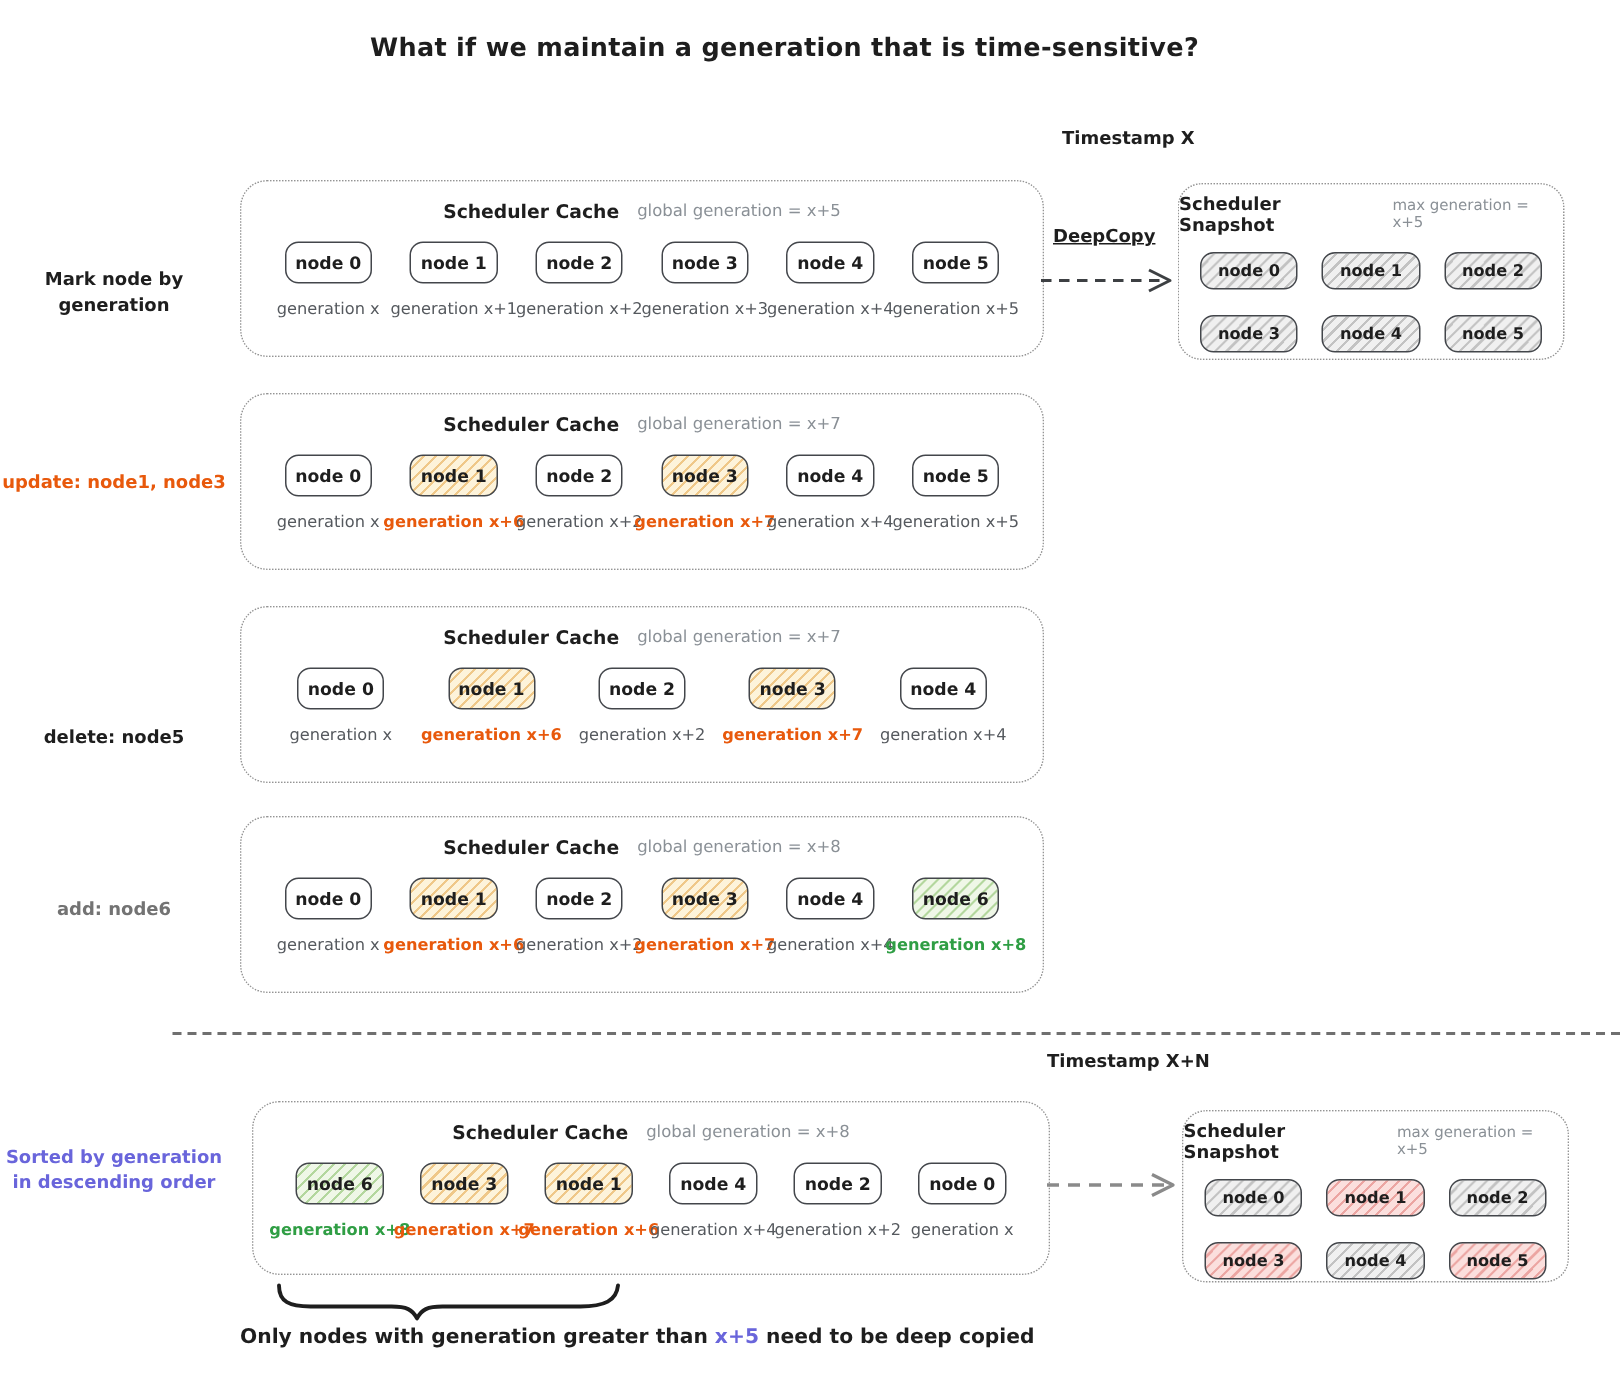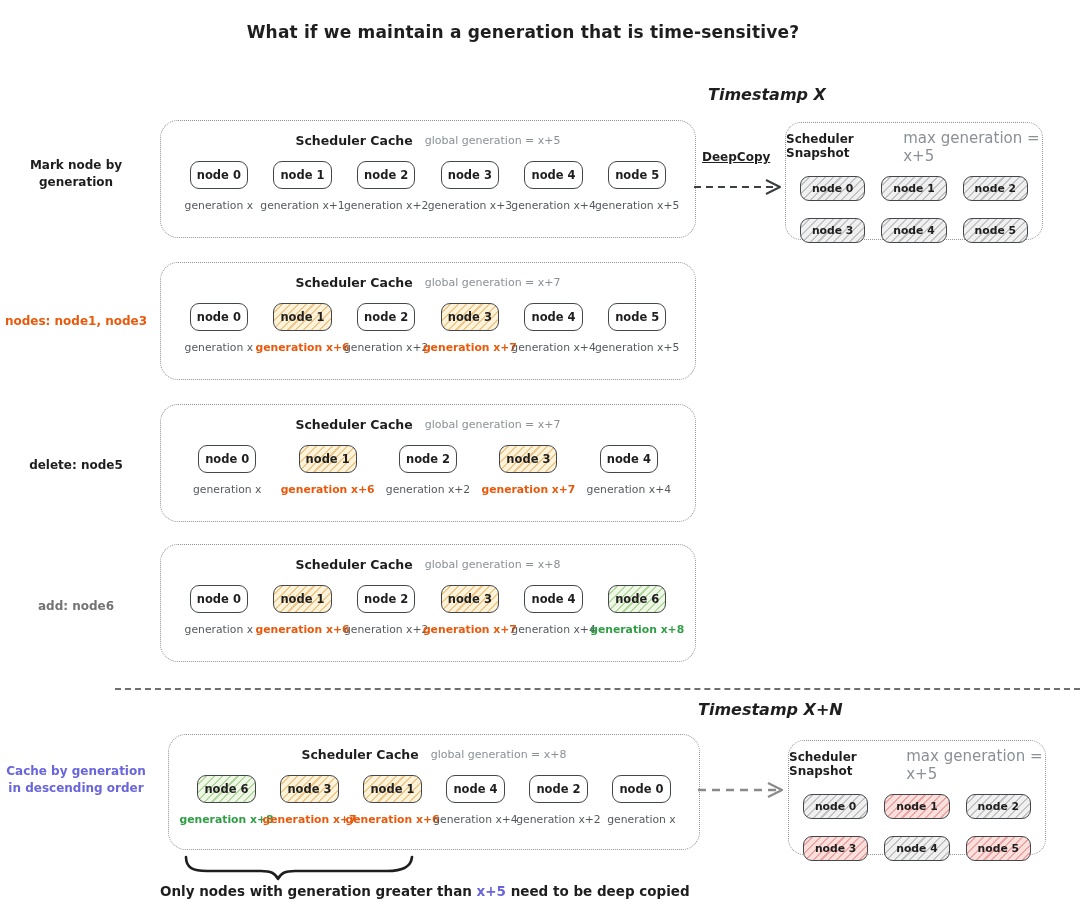--- a/index.html
+++ b/index.html
@@ -2,29 +2,29 @@
 <html><head>
 <meta charset="utf-8">
 <style>
   html,body{margin:0;padding:0;background:#ffffff;}
   .canvas{position:relative;width:1080px;height:922px;background:#fff;overflow:hidden;
           font-family:"DejaVu Sans", sans-serif;color:#1e1e1e;}
 
   .title{position:absolute;top:22px;left:0;width:1046px;text-align:center;
          font-size:17px;font-weight:700;letter-spacing:.2px;}
 
-  .ts{position:absolute;font-size:16px;font-weight:700;color:#1e1e1e;font-style:italic;}
+  .ts{position:absolute;font-size:12px;font-weight:700;color:#1e1e1e;}
   .ts-top{left:708px;top:85px;}
   .ts-bottom{left:698px;top:700px;}
 
   .row-label{position:absolute;left:0;width:152px;text-align:center;font-size:12px;
              font-weight:600;white-space:pre-line;line-height:1.45;}
   .lbl-black{color:#1e1e1e;} .lbl-orange{color:#e8590c;}
   .lbl-green{color:#737373;} .lbl-violet{color:#6965db;}
-  .rl0{top:157px;} .rl1{top:313px;} .rl2{top:457px;} .rl3{top:598px;} .rl4{top:763px;}
+  .rl0{top:178px;} .rl1{top:313px;} .rl2{top:483px;} .rl3{top:598px;} .rl4{top:763px;}
 
   .cache-box{position:absolute;left:160px;width:536px;height:118px;background:#fff;
              border:1.6px dotted #949494;border-radius:18px;box-sizing:border-box;}
   .cb0{top:120px;} .cb1{top:262px;} .cb2{top:404px;} .cb3{top:544px;}
   .cb4{top:734px;left:168px;width:532px;height:116px;}
 
   .box-head{display:flex;justify-content:center;align-items:center;gap:12px;margin-top:12px;}
   .box-title{font-size:12.5px;font-weight:700;color:#1e1e1e;}
   .box-subtitle{font-size:11px;color:#8a9096;}
 
@@ -47,21 +47,21 @@
   .gen{font-size:10.8px;color:#55595e;white-space:nowrap;}
   .gen-orange{color:#e8590c;font-weight:600;}
   .gen-green{color:#2f9e44;font-weight:600;}
 
   .snapshot-box{position:absolute;width:258px;background:#fff;border:1.6px dotted #949494;
                 border-radius:16px;box-sizing:border-box;}
   .sb0{left:785px;top:122px;height:118px;}
   .sb1{left:788px;top:740px;height:115px;}
   .snap-head{display:flex;justify-content:flex-end;align-items:baseline;gap:8px;margin-top:6px;}
   .snap-title{font-size:12px;font-weight:700;}
-  .snap-subtitle{font-size:15px;color:#8a9096;}
+  .snap-subtitle{font-size:10px;color:#8a9096;}
   .snap-grid{display:grid;grid-template-columns:repeat(3,1fr);gap:17px 16px;padding:11px 14px 0;}
   .snapshot-box .chip{min-width:54px;padding:5px 4px;font-size:10.8px;}
 
   .deepcopy-label{position:absolute;left:702px;top:150px;font-size:12px;font-weight:700;text-decoration:underline;}
   .arrow-svg{position:absolute;overflow:visible;}
   .divider{position:absolute;left:115px;top:688px;width:965px;height:0;
            border-top:2px dashed #6f6f6f;}
 
   .footer{position:absolute;left:160px;top:883px;width:546px;text-align:left;
           font-size:13.5px;font-weight:600;color:#1e1e1e;}
@@ -72,24 +72,24 @@
 <body>
 
 <div class="canvas">
 
   <div class="title">What if we maintain a generation that is time-sensitive?</div>
 
   <div class="ts ts-top">Timestamp X</div>
   <div class="ts ts-bottom">Timestamp X+N</div>
 
   <div class="row-label rl0 lbl-black">Mark node by generation</div>
-  <div class="row-label rl1 lbl-orange">nodes: node1, node3</div>
+  <div class="row-label rl1 lbl-orange">update: node1, node3</div>
   <div class="row-label rl2 lbl-black">delete: node5</div>
   <div class="row-label rl3 lbl-green">add: node6</div>
-  <div class="row-label rl4 lbl-violet">Cache by generation
+  <div class="row-label rl4 lbl-violet">Sorted by generation
 in descending order</div>
 
   <div class="cache-box cb0">
       <div class="box-head">
         <div class="box-title">Scheduler Cache</div>
         <div class="box-subtitle">global generation = x+5</div>
       </div>
       <div class="node-row">
         <div class="node-col">
           <div class="chip chip-white">node 0</div>

